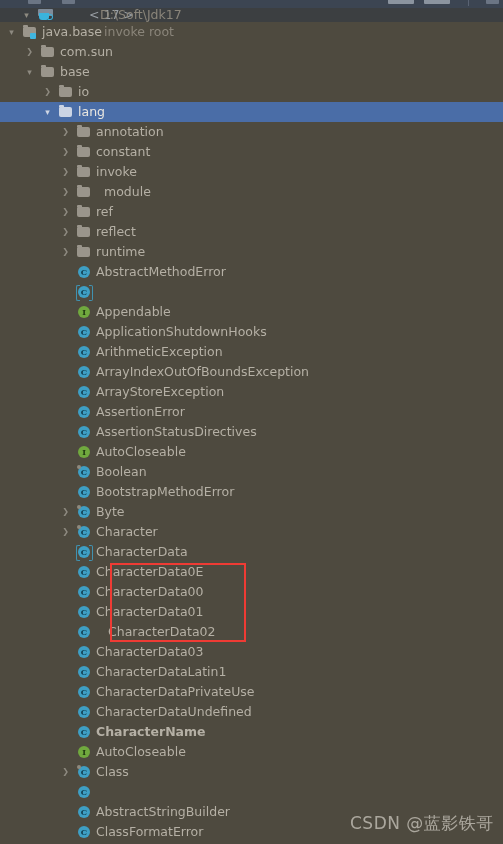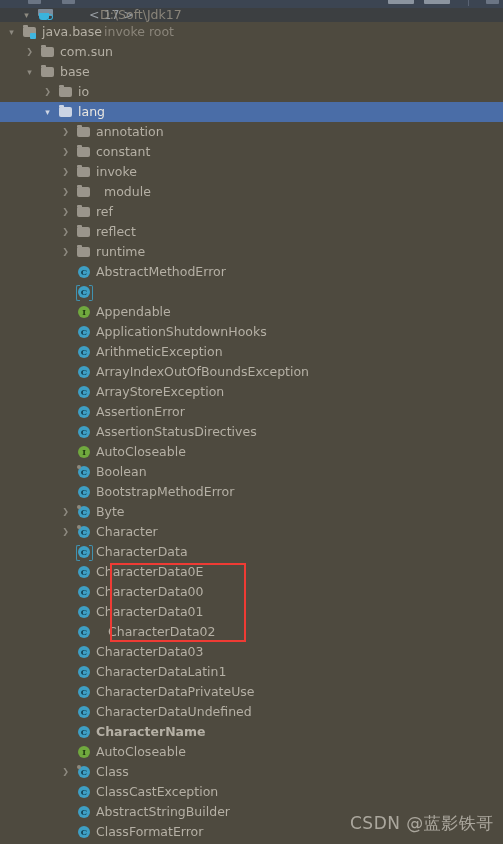--- a/index.html
+++ b/index.html
@@ -503,21 +503,20 @@
           <span class="icon" style="left: 76px;">
             <span class="ic-type cls">C</span>
             <span class="ic-final-mark"></span>
           </span>
           <span class="label" style="left: 96px;">Class</span>
         </div>
         <div class="row" style="position: absolute; left: 0px; width: 503px; top: 760px;">
           <span class="icon" style="left: 76px;">
             <span class="ic-type cls">C</span>
           </span>
-          <span class="label" style="left: 96px;">ClassCastException</span>
         </div>
         <div class="row" style="position: absolute; left: 0px; width: 503px; top: 780px;">
           <span class="icon" style="left: 76px;">
             <span class="ic-type cls">C</span>
           </span>
           <span class="label" style="left: 96px;">AbstractStringBuilder</span>
         </div>
         <div class="row" style="position: absolute; left: 0px; width: 503px; top: 800px;">
           <span class="icon" style="left: 76px;">
             <span class="ic-type cls">C</span>

